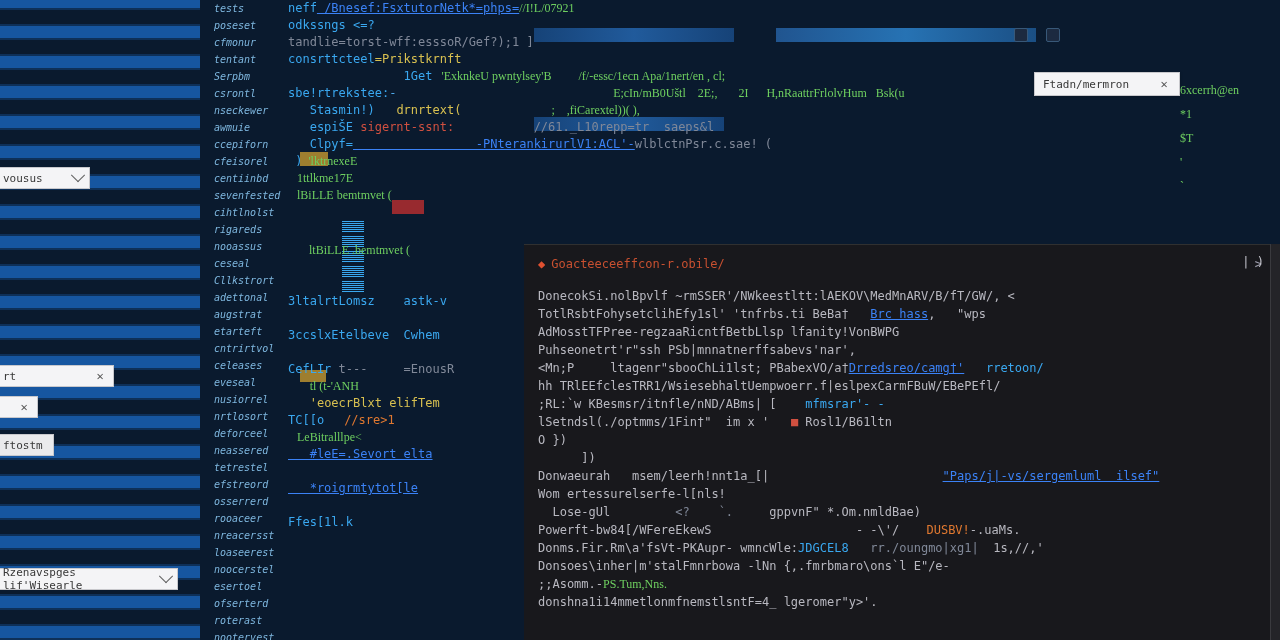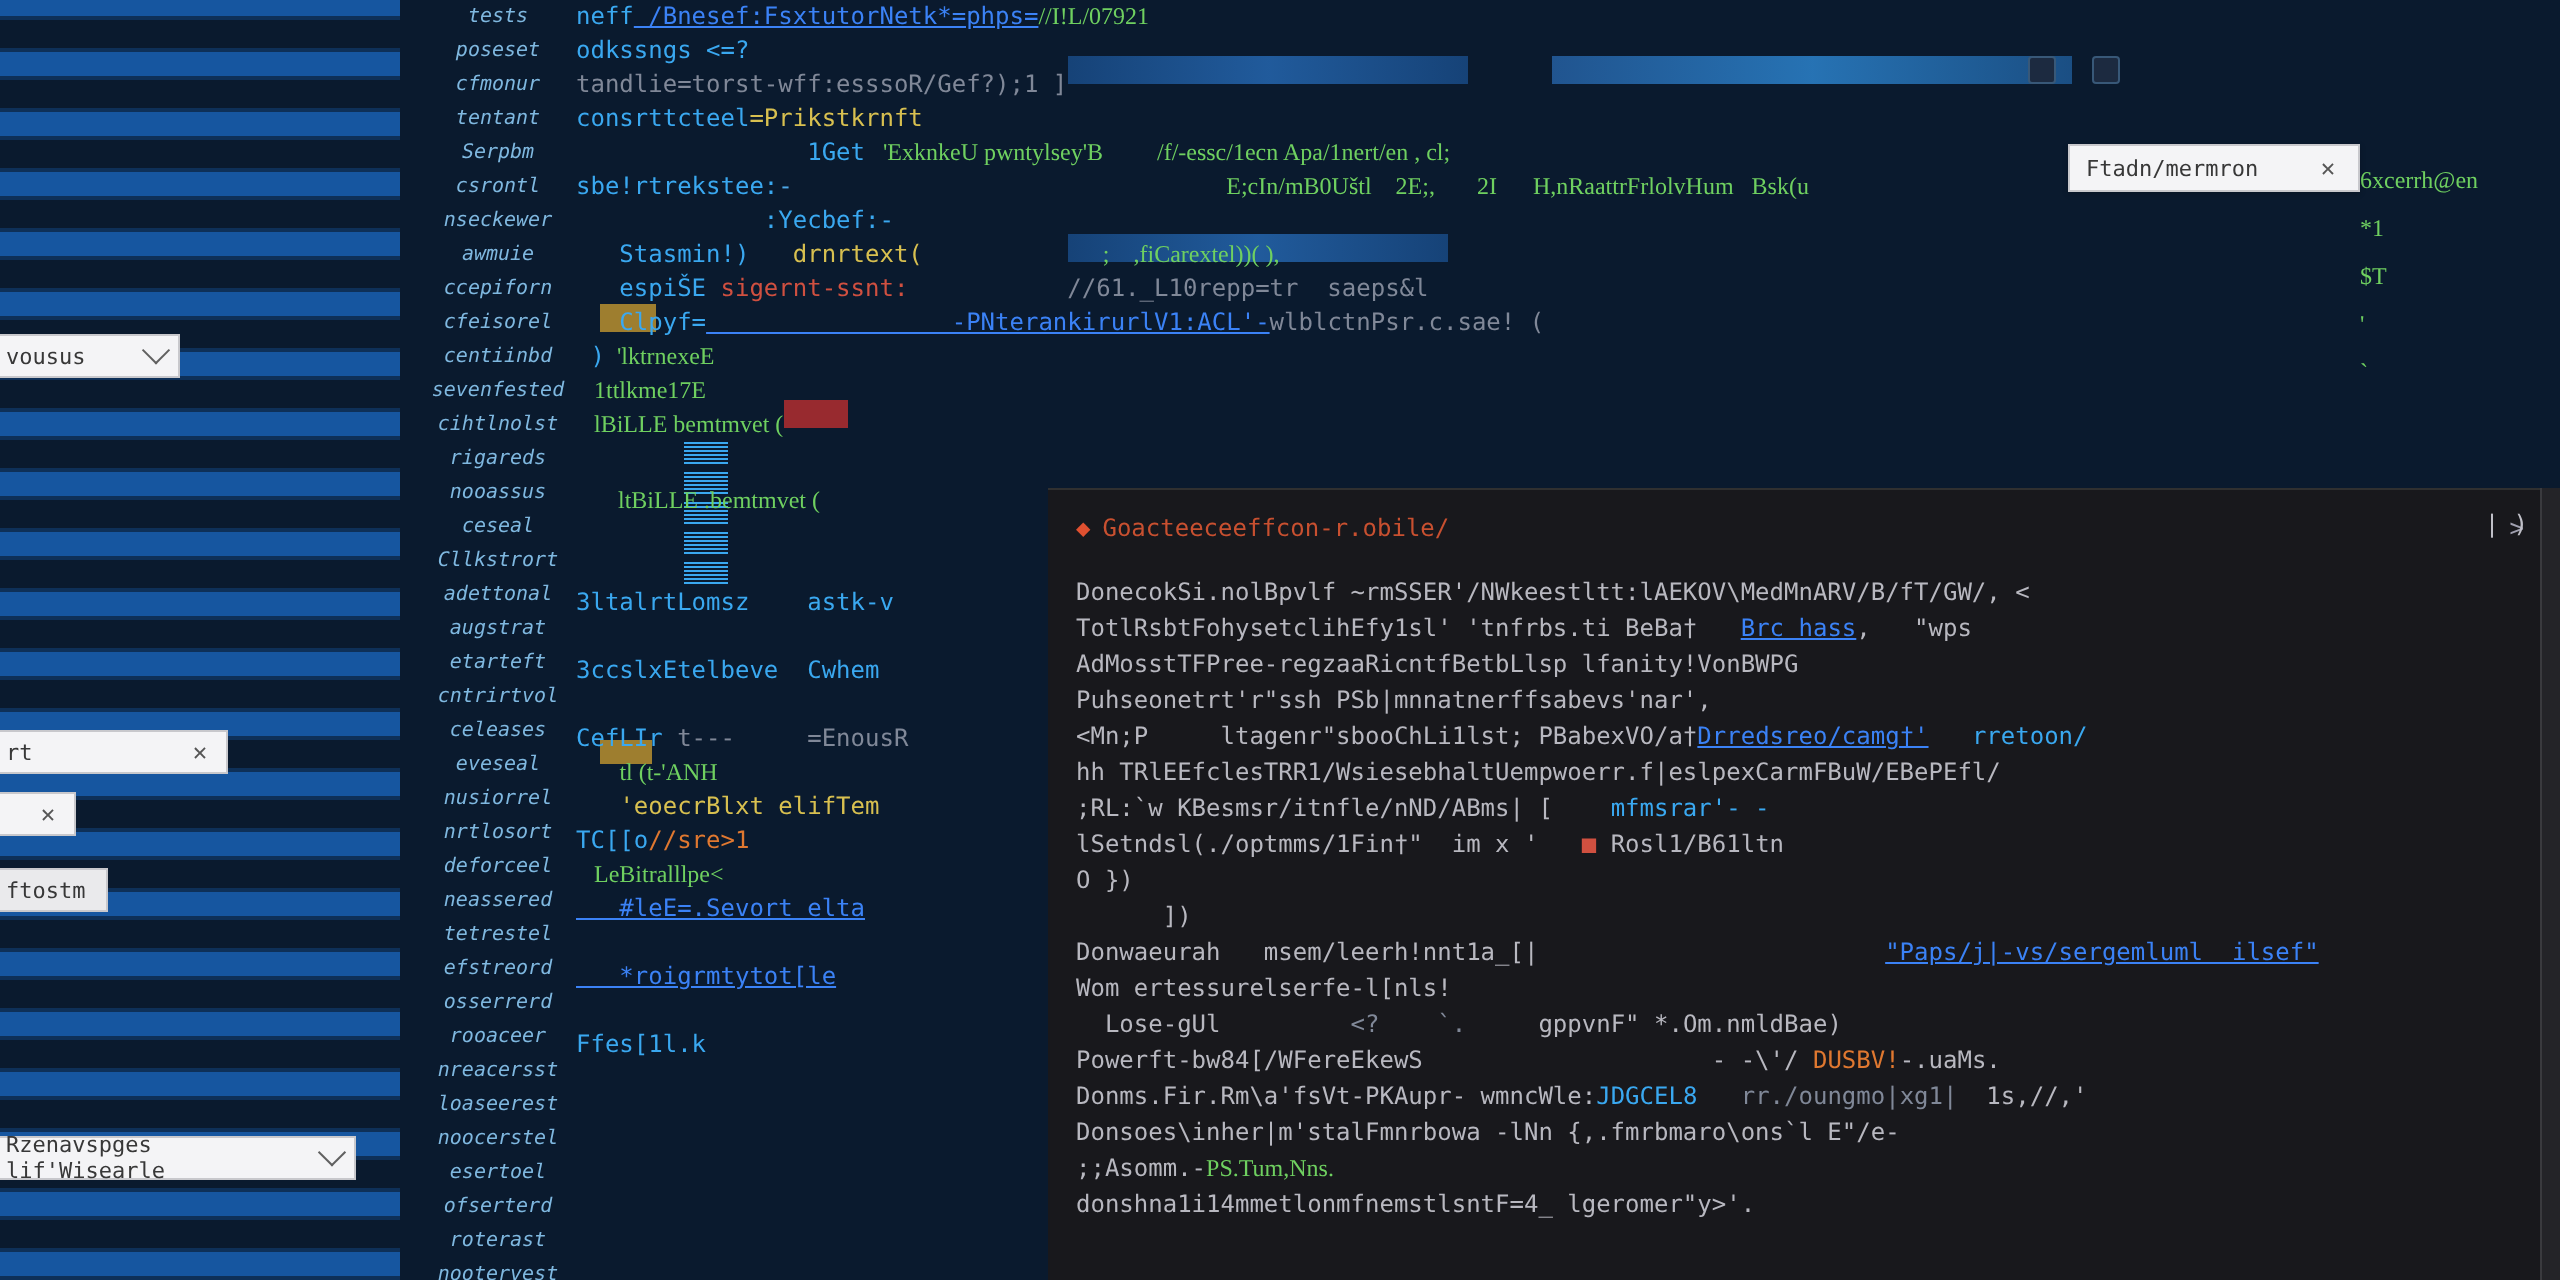--- a/index.html
+++ b/index.html
@@ -25,35 +25,34 @@
   }
   .sidebar-list {
     position: absolute; left: 214px; top: 0; width: 70px;
     z-index: 2;
   }
   .sidebar-item {
     color: #7fb8e0; font-size: 10px; line-height: 1;
     padding: 3.5px 0;
     font-style: italic;
     white-space: nowrap;
-    text-align: center;
   }
   .editor {
     position: absolute; left: 288px; top: 0; right: 0; height: 240px;
     z-index: 2;
     line-height: 17px;
     font-size: 12px;
   }
   .code-line { white-space: pre; height: 17px; overflow: hidden; }
   .t-blue { color: #3aa8f0; }
   .t-cyan { color: #3b82f6; text-decoration: underline; }
   .t-green { color: #6fd060; font-family: Liberation Serif, serif; }
   .t-yellow { color: #d8c050; }
   .t-red { color: #d05040; }
-  .t-orange { color: #e07830; }
+  .t-orange { color: #e07830; margin-left: 20px; }
   .t-gray { color: #808898; }
 
   .editor-stripe {
     position: absolute; height: 14px;
     background: linear-gradient(90deg, #1a5090 0%, #2870c0 50%, #1a5090 100%);
     opacity: 0.75;
     z-index: 1;
   }
 
   .terminal {
@@ -192,21 +191,20 @@
     <div class="sidebar-item">nootervest</div>
   </div>
 
 <div class="editor" id="editor">
     <div class="code-line"><span class="t-blue">neff</span><span class="t-cyan"> /Bnesef:FsxtutorNetk*=phps=</span><span class="t-green">//I!L/07921</span></div>
     <div class="code-line"><span class="t-blue">odkssngs </span><span class="t-blue">&lt;=?</span></div>
     <div class="code-line"><span class="t-gray">tandlie=torst</span><span class="t-gray">-wff:esssoR</span><span class="t-gray">/Gef?);1 ]</span></div>
     <div class="code-line"><span class="t-blue">consrttcteel</span><span class="t-yellow">=Prikstkrnft</span></div>
     <div class="code-line"><span class="t-blue">                1Get</span><span class="t-green">   'ExknkeU pwntylsey'B</span><span class="t-green">         /f/-essc/1ecn Apa/1nert/en , cl;</span></div>
     <div class="code-line"><span class="t-blue">sbe!rtrekstee:</span><span>-                              </span><span class="t-green">E;cIn/mB0Uštl    2E;,       2I      H,nRaattrFrlolvHum   Bsk(u</span></div>
-    <div class="code-line"><span class="t-blue">             :Yecbef:-</span></div>
     <div class="code-line"><span class="t-blue">   Stasmin!)</span><span class="t-yellow">   drnrtext(</span><span class="t-green">                              ;    ,fiCarextel))( ),</span></div>
     <div class="code-line"><span class="t-blue">   espiŠE </span><span class="t-red">sigernt-ssnt:</span><span class="t-gray">           //61._L10repp=tr  saeps&amp;l</span></div>
     <div class="code-line"><span class="t-blue">   Clpyf=</span><span class="t-cyan">                 -PNterankirurlV1:ACL'-</span><span class="t-gray">wlblctnPsr.c.sae! (</span></div>
     <div class="code-line"><span class="t-blue"> )</span><span class="t-green">  'lktrnexeE</span></div>
     <div class="code-line"><span class="t-green">   1ttlkme17E</span></div>
     <div class="code-line"><span class="t-green">   lBiLLE bemtmvet (</span></div>
   </div>
 
 <div class="icon-strip">
   <div class="minimap-blob"></div>

